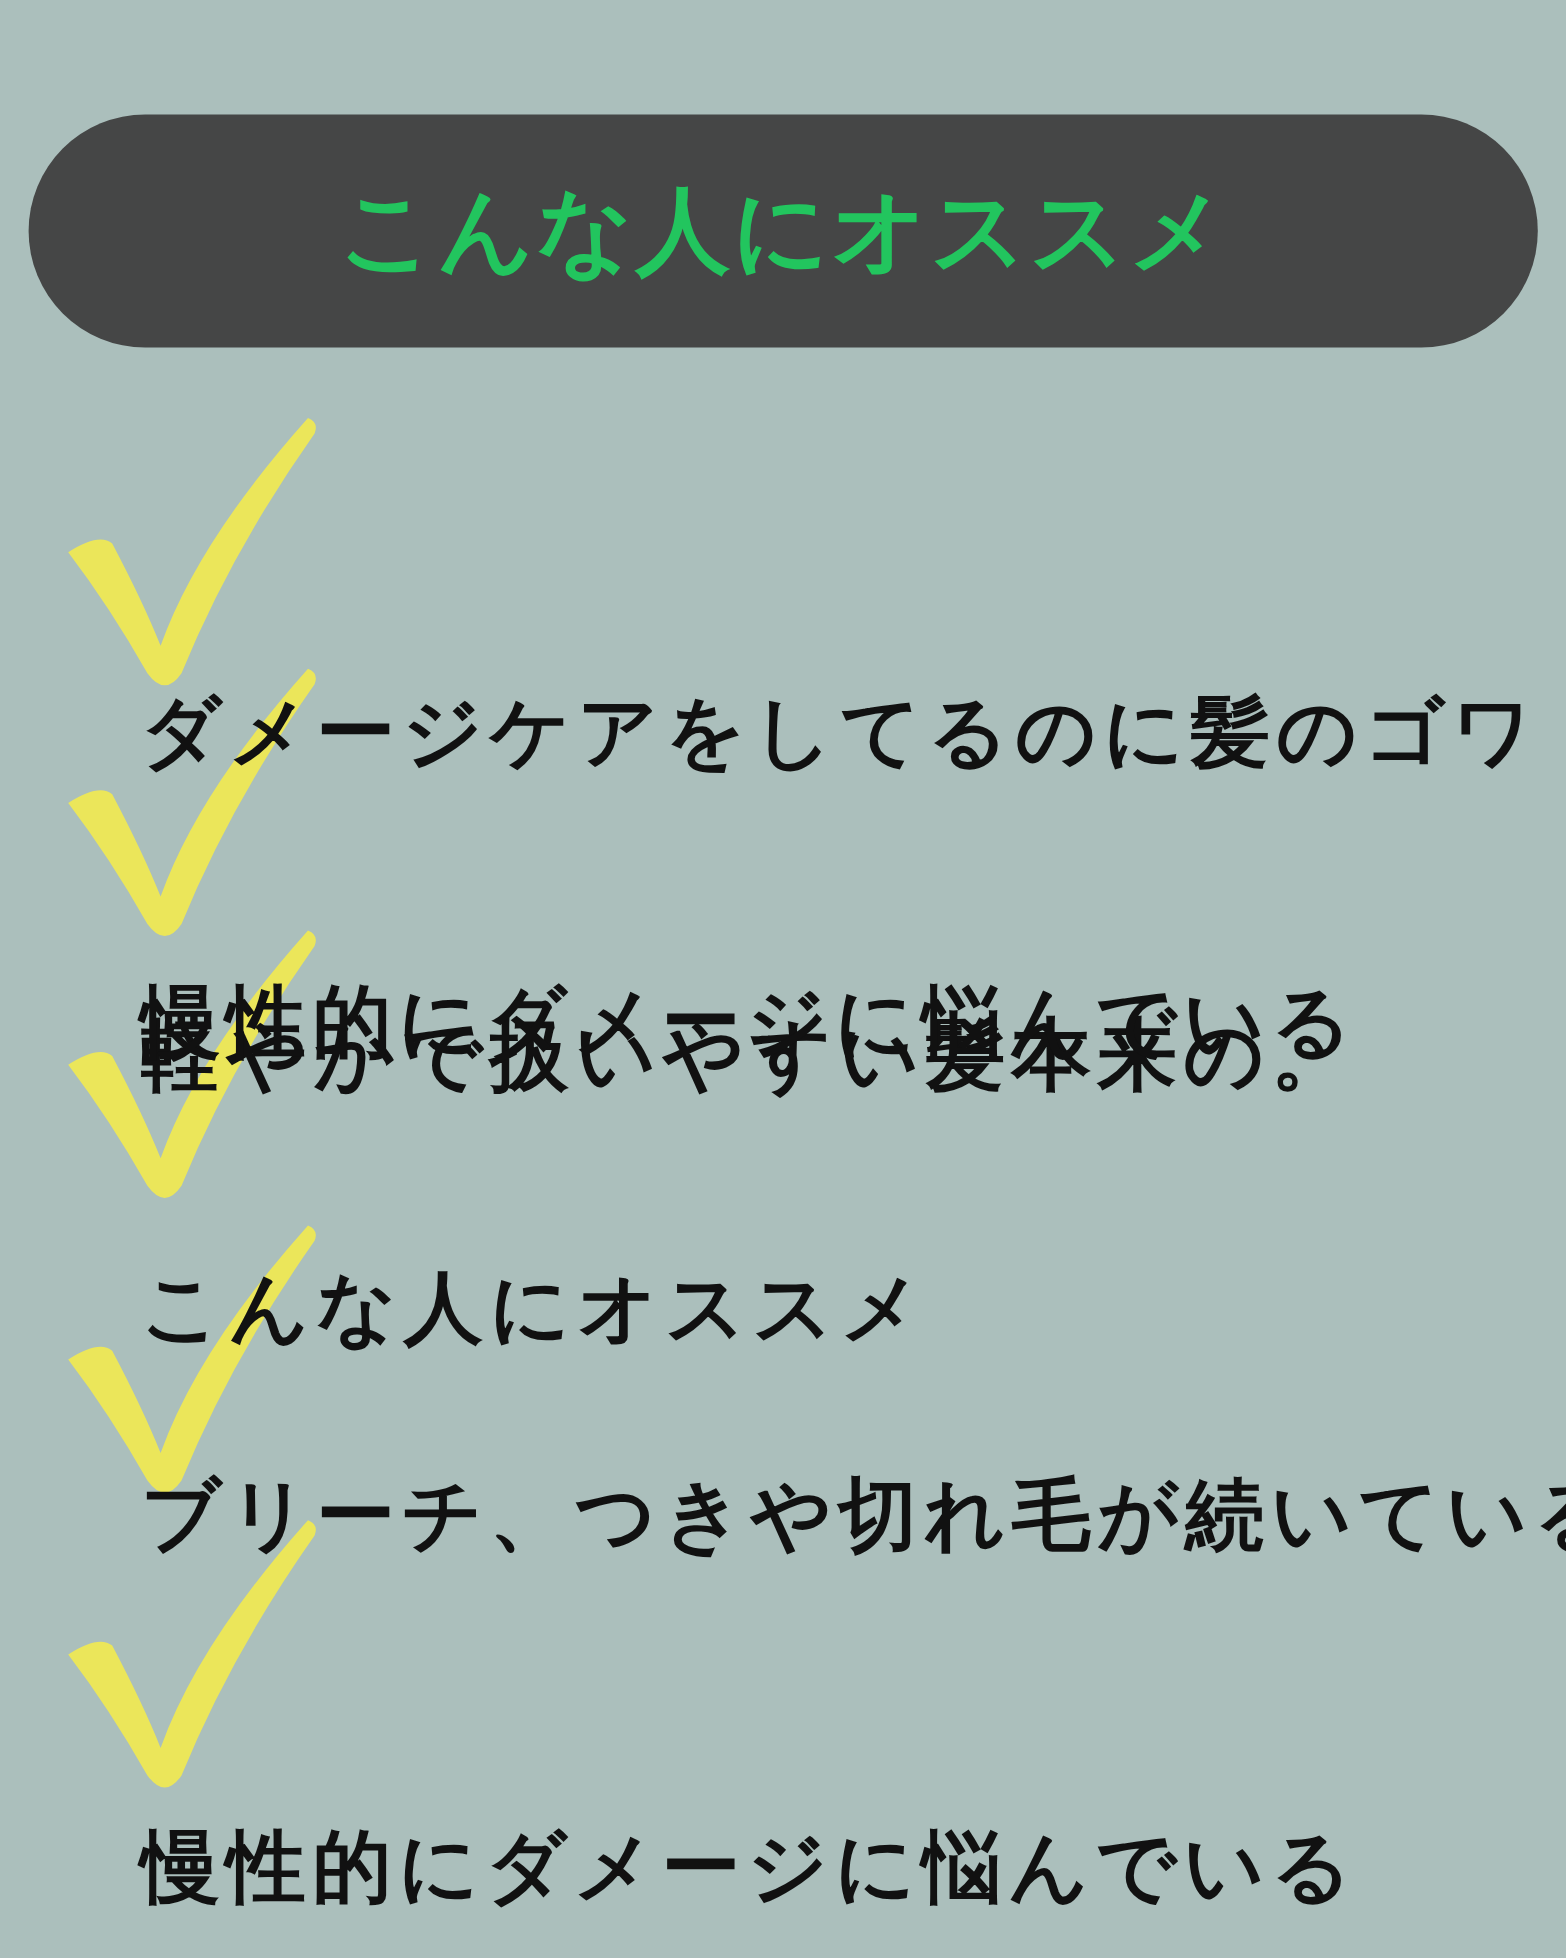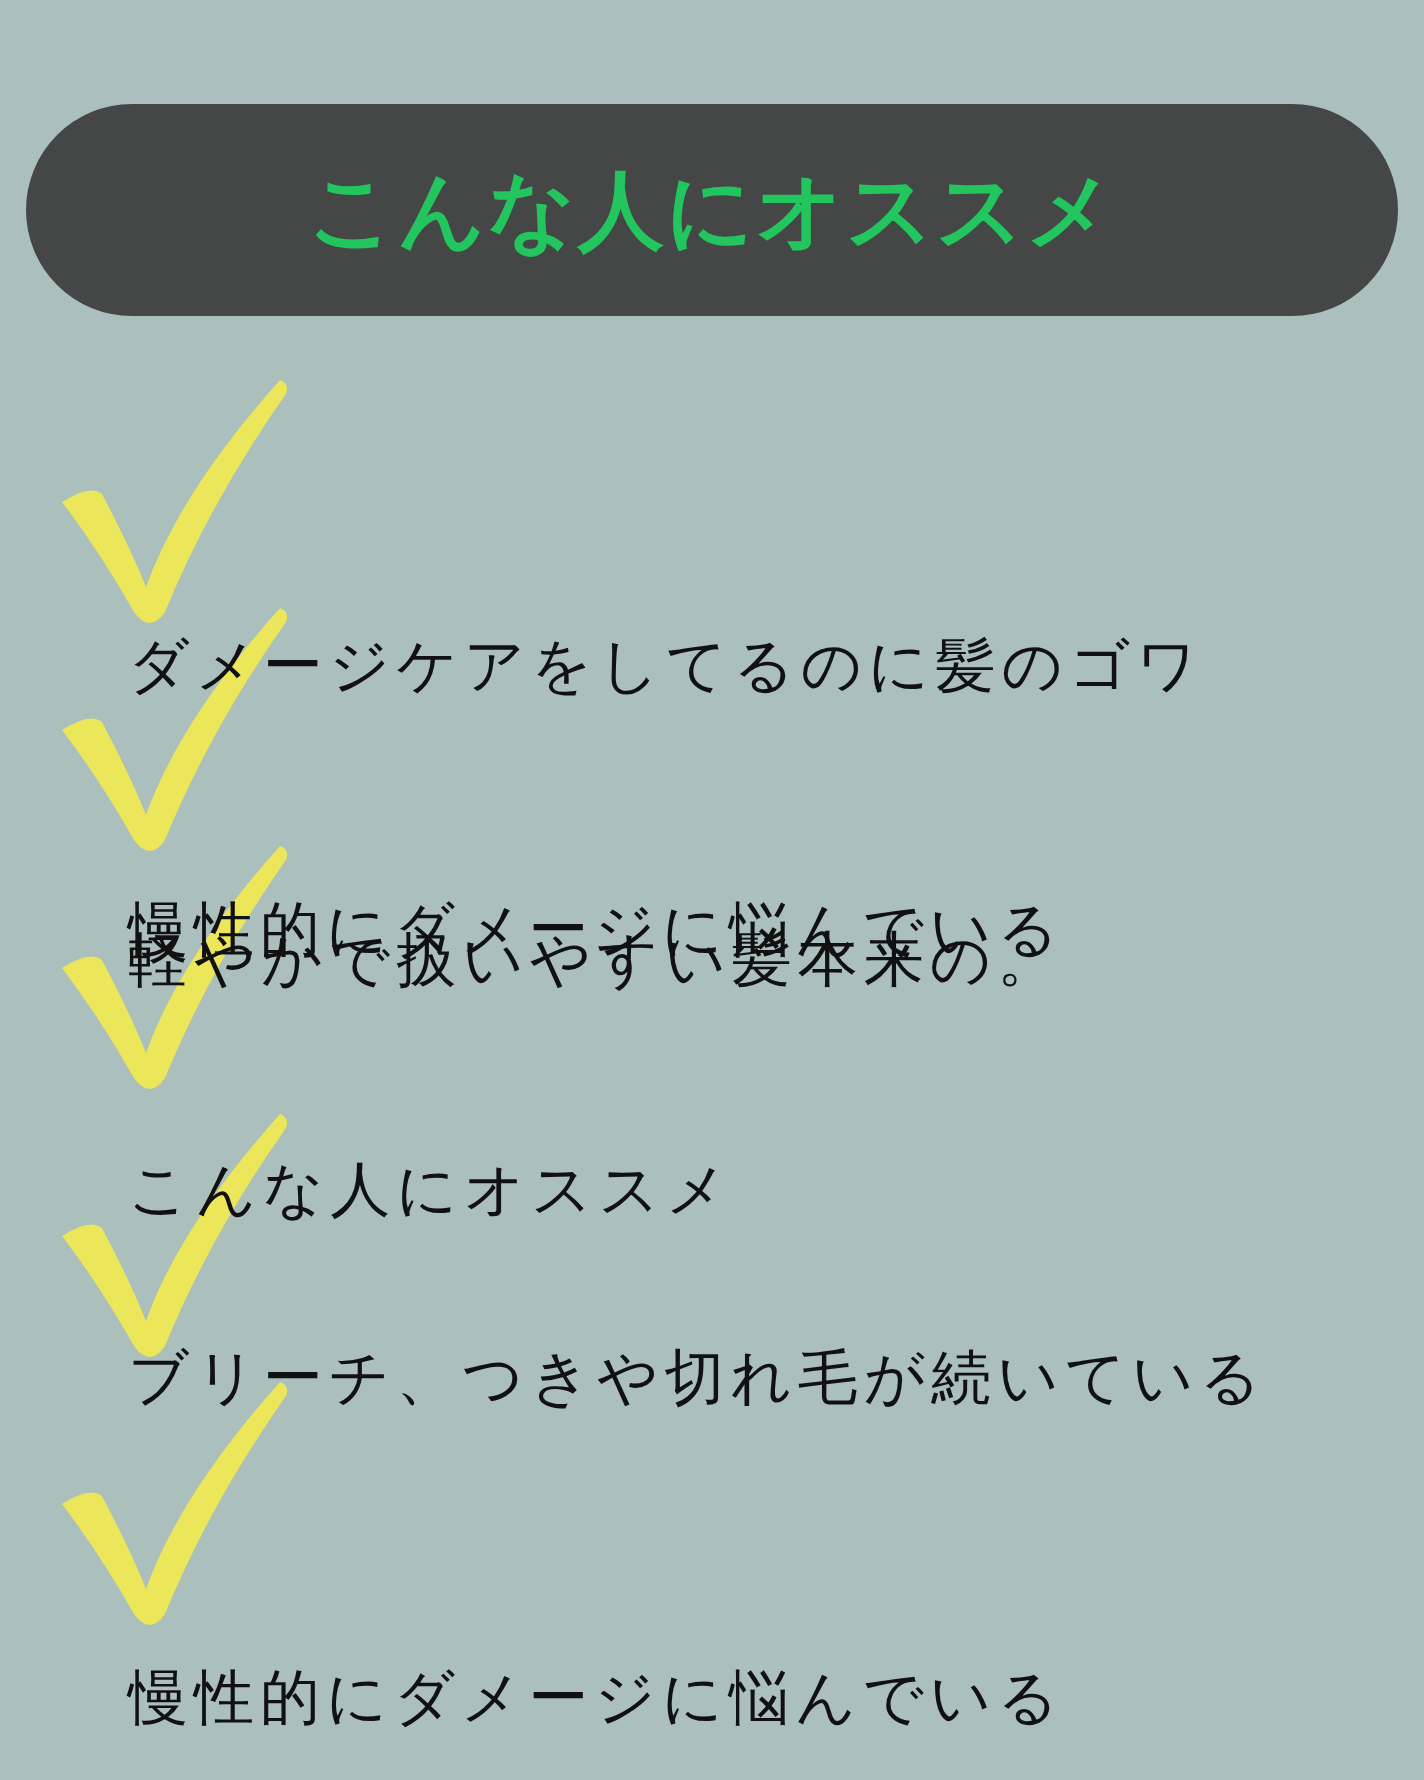--- a/index.html
+++ b/index.html
@@ -47,22 +47,22 @@
     .check svg {
       width: 100%;
       height: 100%;
       display: block;
     }
     .item-text {
       position: absolute;
       left: 128px;
       z-index: 2;
       color: #111111;
-      font-size: 60px;
-      font-weight: normal;
+      font-size: 72px;
+      font-weight: bold;
       letter-spacing: 6px;
       line-height: 98px;
       white-space: pre;
     }
   </style>
 </head>
 <body>
 
 <div class="header-pill">
   <div class="header-title">こんな人にオススメ</div>

